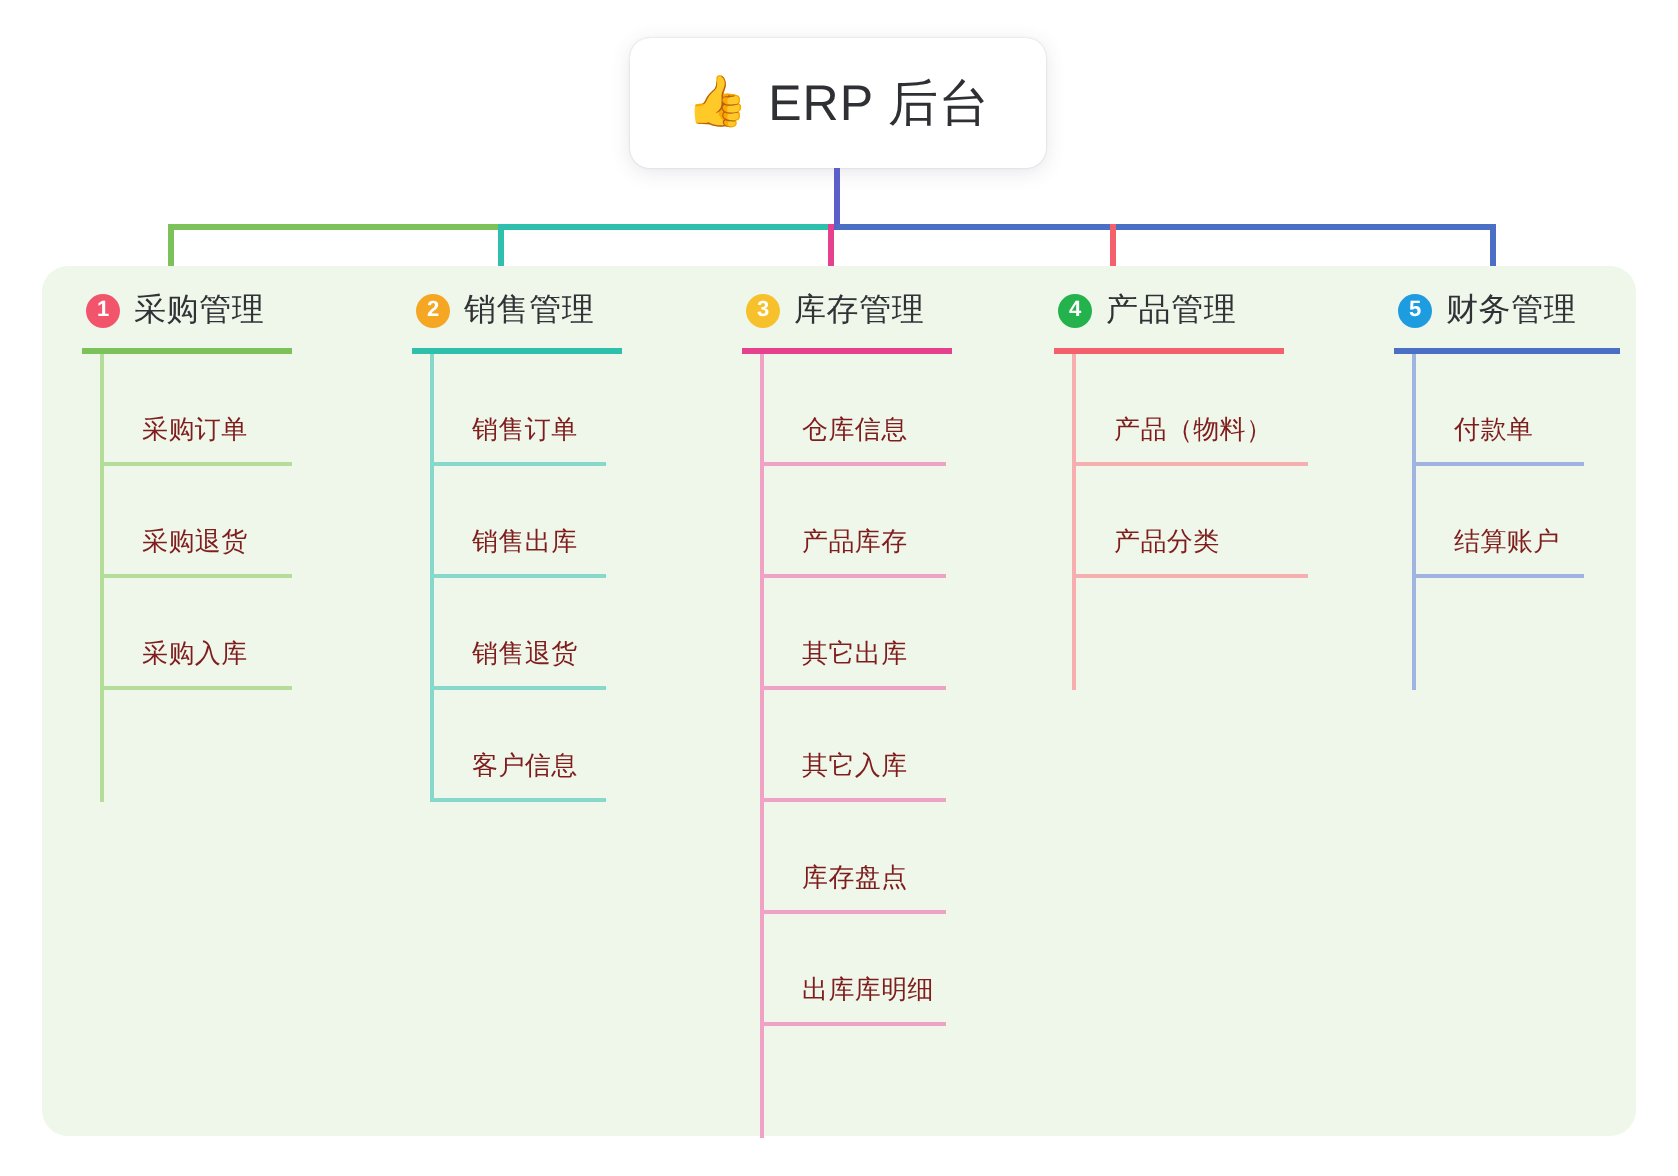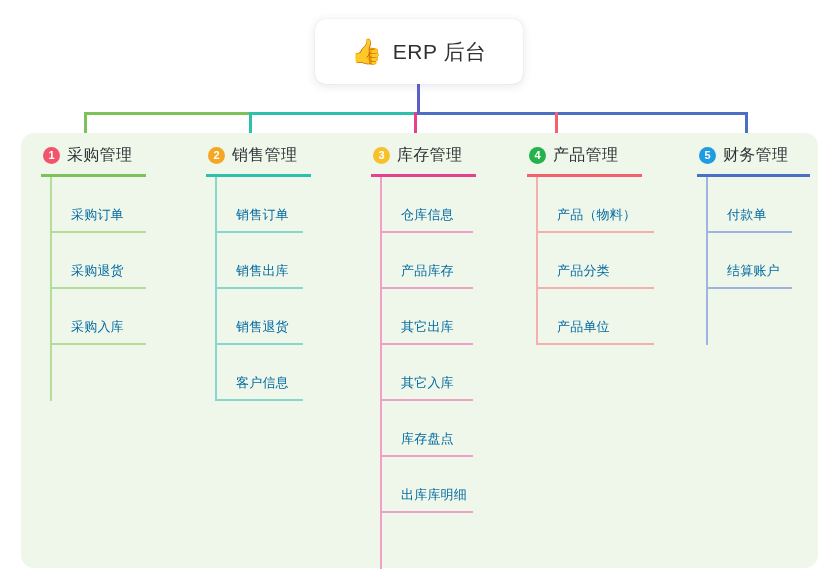--- a/index.html
+++ b/index.html
@@ -34,21 +34,21 @@
     justify-content: center;
     gap: 10px;
     box-sizing: border-box;
   }
   #root-icon {
     font-size: 25px;
     line-height: 1;
     display: block;
   }
   #root-title {
-    font-size: 21px;
+    font-size: 25px;
     color: #2f3033;
     letter-spacing: 0.5px;
     white-space: nowrap;
   }
 
   
   .conn {
     position: absolute;
   }
   #root-stem {
@@ -125,21 +125,21 @@
   .leaf {
     position: relative;
     height: 56px;
     box-sizing: border-box;
   }
   .leaf-label {
     position: absolute;
     left: 30px;
     bottom: 9px;
     font-size: 13px;
-    color: #0369a1;
+    color: #7f1d1d;
     white-space: nowrap;
     letter-spacing: 0.2px;
   }
   .leaf-rule {
     position: absolute;
     left: 9px;
     bottom: 0;
     height: 2px;
   }
 </style>
@@ -260,24 +260,20 @@
         <div class="branch-body">
           <div class="spine" style="background: rgb(246, 174, 174); height: 168px;"></div>
           <div class="leaf">
             <span class="leaf-label">产品（物料）</span>
             <div class="leaf-rule" style="background: rgb(246, 174, 174); width: 118px;"></div>
           </div>
           <div class="leaf">
             <span class="leaf-label">产品分类</span>
             <div class="leaf-rule" style="background: rgb(246, 174, 174); width: 118px;"></div>
           </div>
-          <div class="leaf">
-            <span class="leaf-label">产品单位</span>
-            <div class="leaf-rule" style="background: rgb(246, 174, 174); width: 118px;"></div>
-          </div>
         </div>
       </div>
       <div class="branch" style="left: 697px;">
         <div class="branch-head">
           <span class="badge" style="background: rgb(30, 156, 224);">5</span>
           <span class="branch-title">财务管理</span>
         </div>
         <div class="branch-rule" style="background: rgb(74, 111, 196); width: 113px;"></div>
         <div class="branch-body">
           <div class="spine" style="background: rgb(159, 180, 224); height: 168px;"></div>

